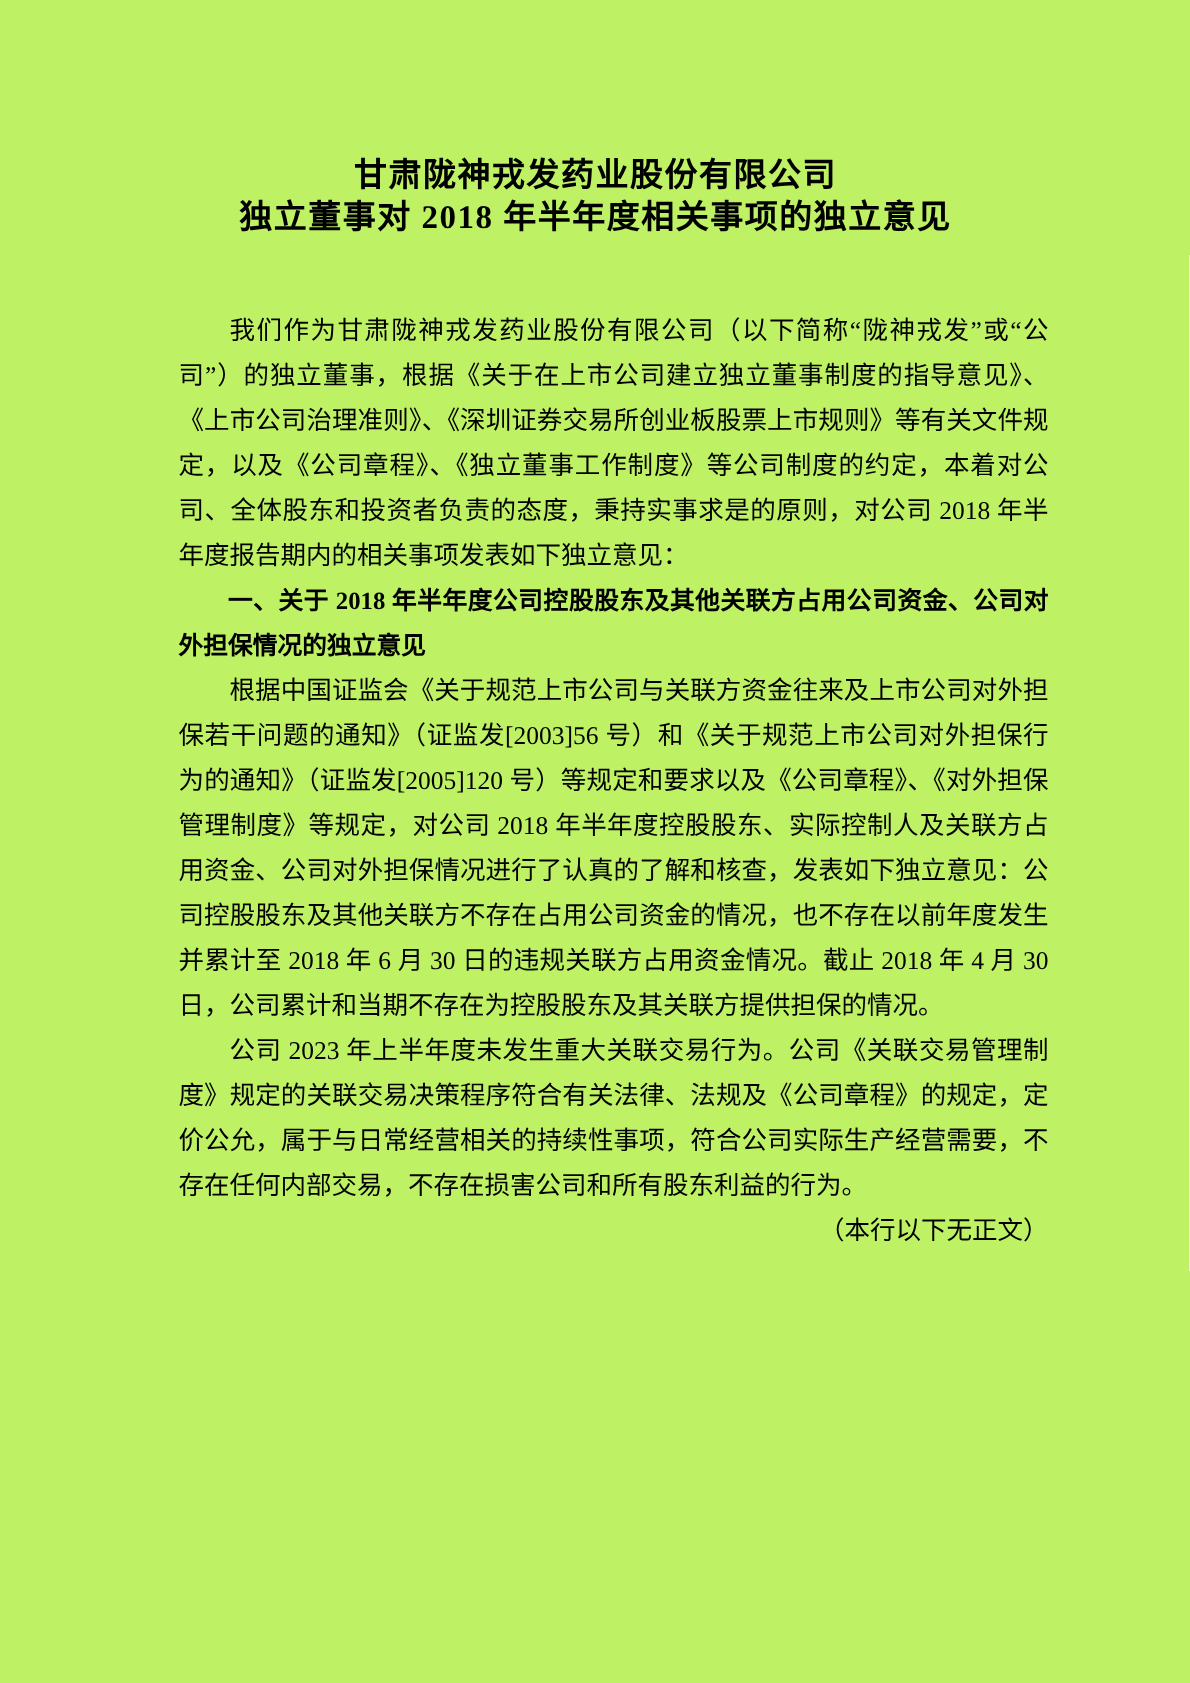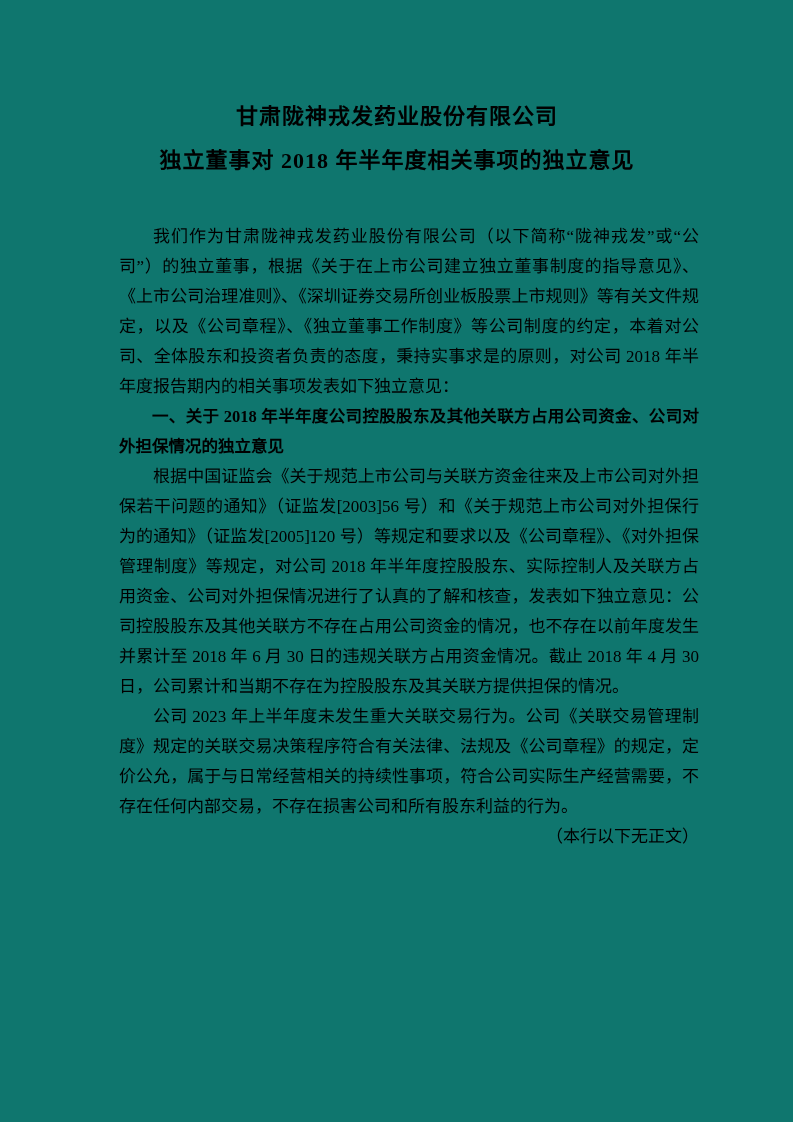--- a/index.html
+++ b/index.html
@@ -4,37 +4,36 @@
 <style>
   html, body {
     margin: 0;
     padding: 0;
     background: #ffffff;
   }
   .page {
     position: relative;
     width: 793px;
     height: 1122px;
-    background: #0f766e;
+    background: #bef264;
     color: #000000;
     box-sizing: border-box;
     padding: 103px 94px 12px 95px;
     font-family: "Liberation Serif", "DejaVu Serif", serif;
     overflow: hidden;
   }
   .doc-title {
     font-size: 22px;
     font-weight: bold;
     text-align: center;
     line-height: 28px;
     margin: 0;
     letter-spacing: 1px;
   }
   .doc-title + .doc-title {
-    margin-top: 16px;
   }
   .doc-body {
     margin-top: 47px;
     margin-left: 24px;
   }
   .para {
     font-size: 17px;
     line-height: 30px;
     margin: 0;
     text-indent: 2em;

